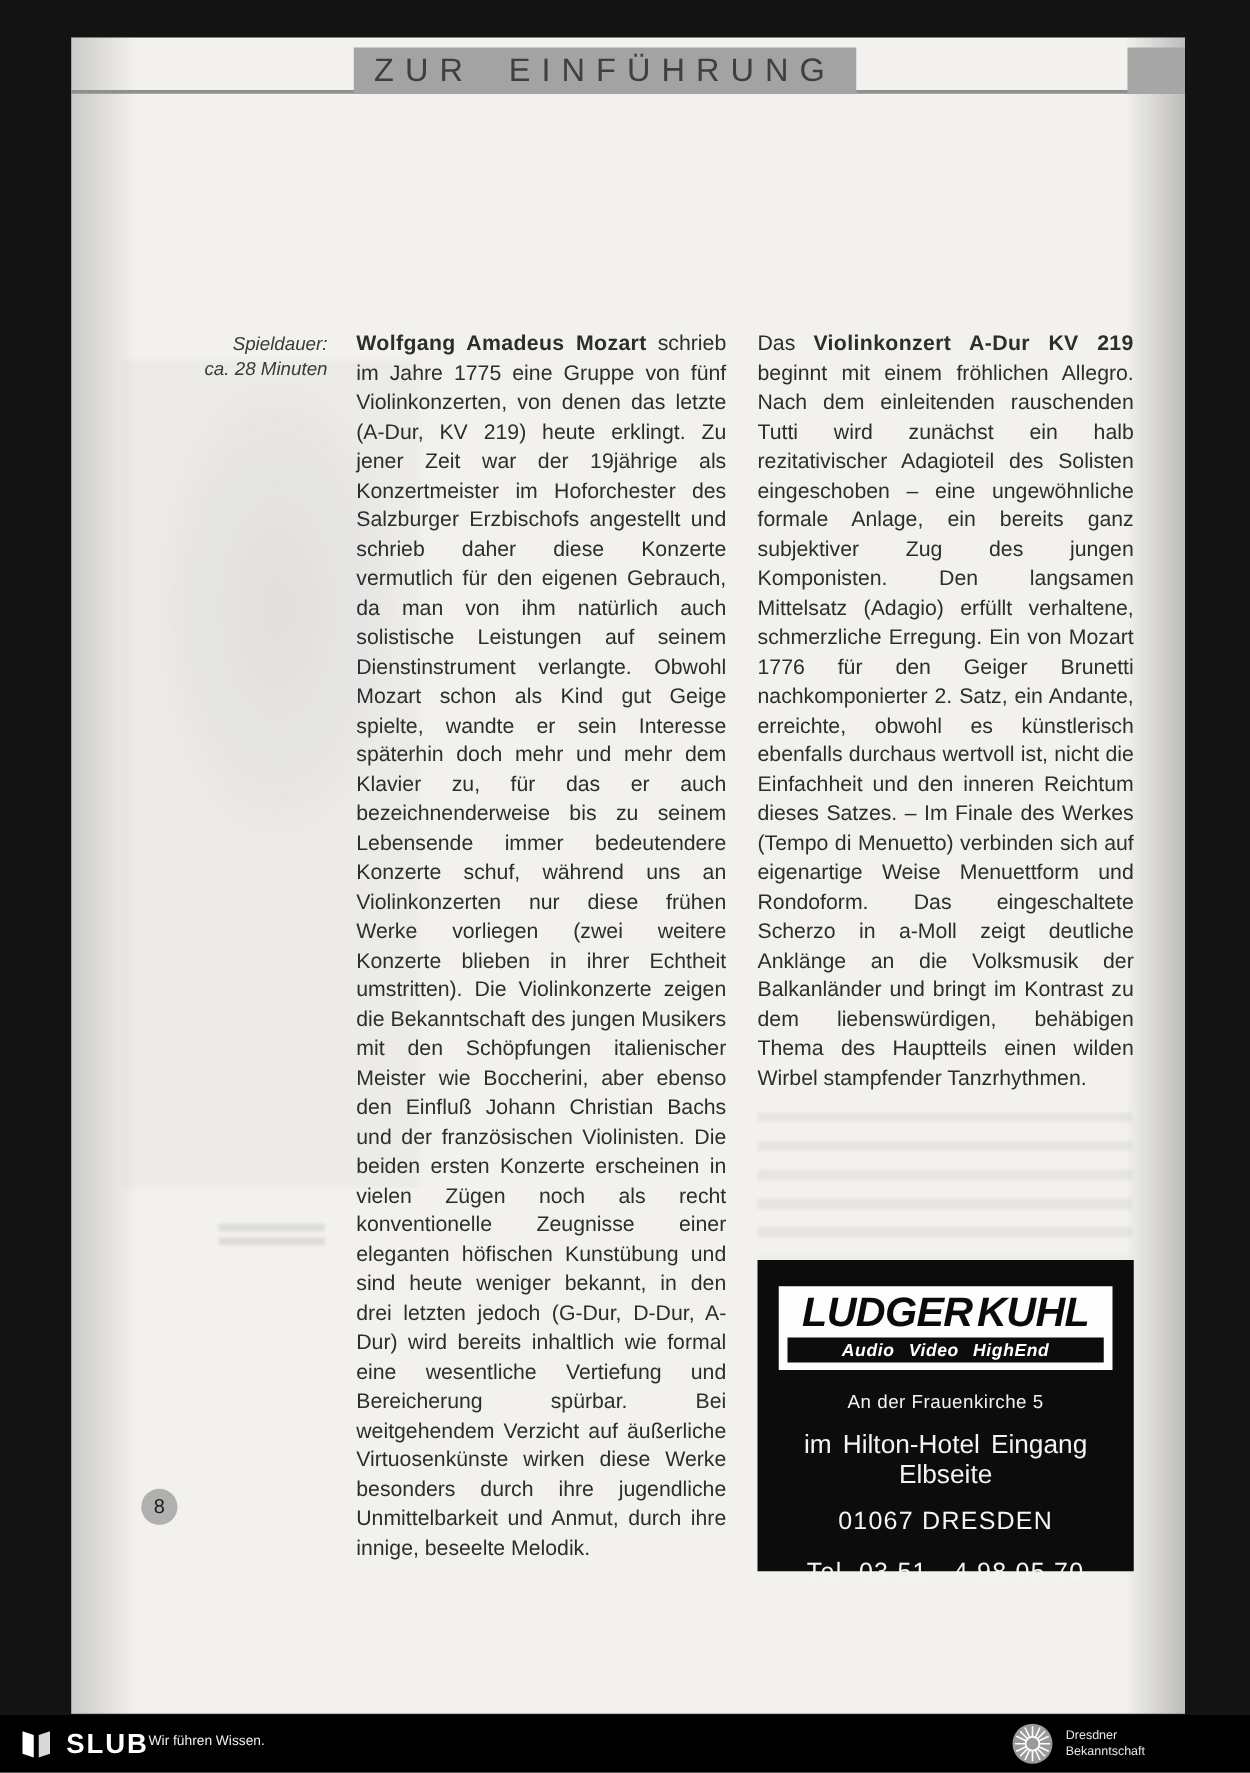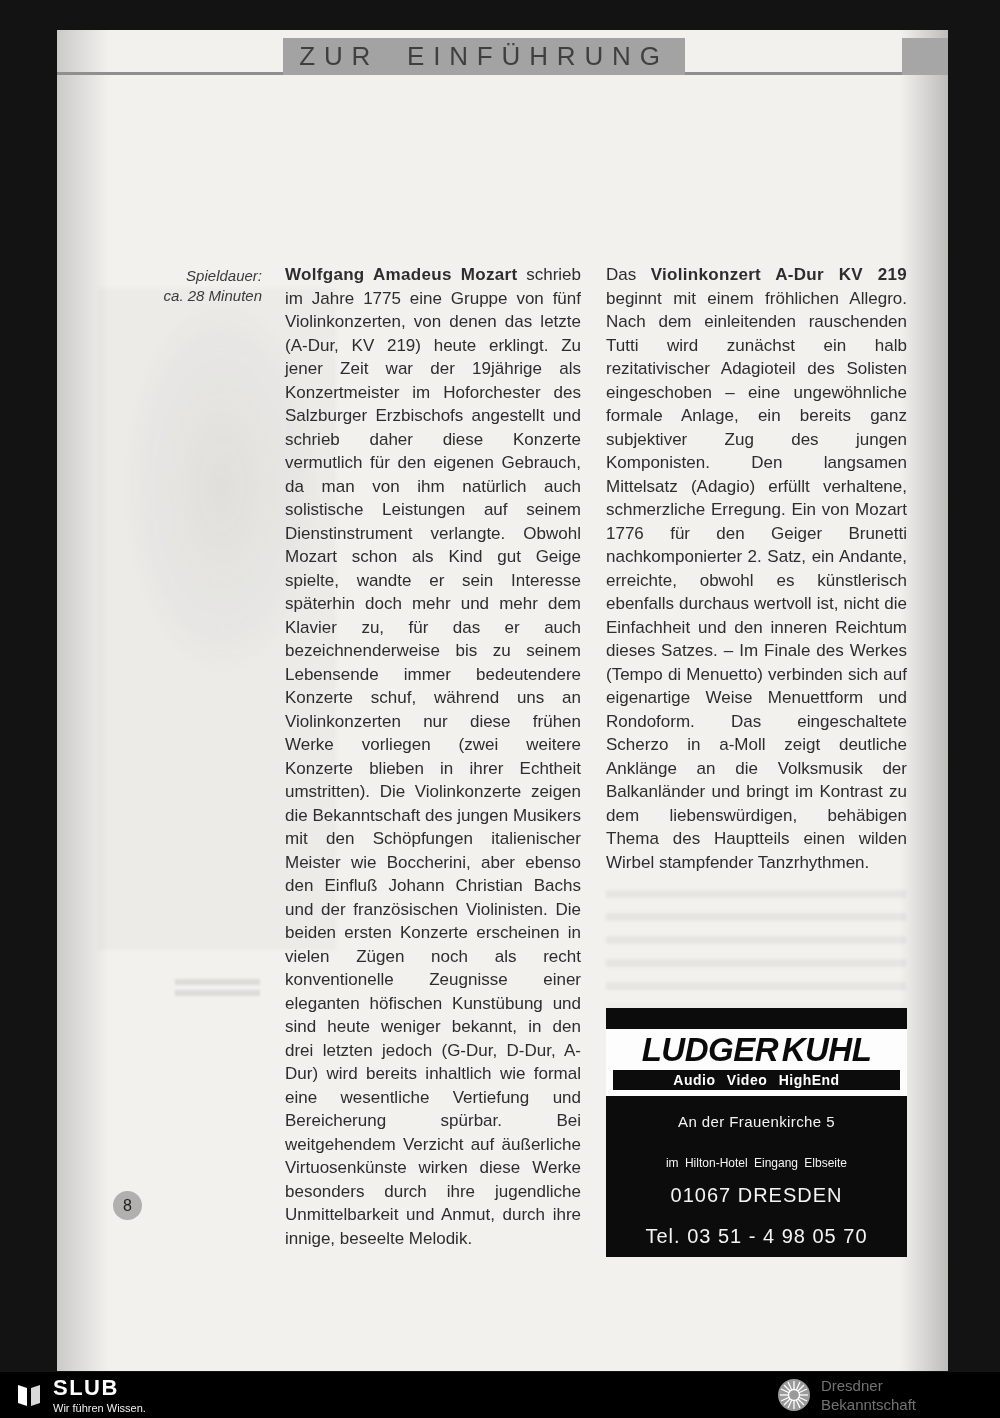--- a/index.html
+++ b/index.html
@@ -35,45 +35,45 @@
                  font-style: italic; font-size: 15px; line-height: 1.35; color: #3a3a3a; }
 
   .article { position: absolute; margin: 0; font-size: 17px; line-height: 23.5px; text-align: justify;
              color: #2d2d2d; hyphens: auto; -webkit-hyphens: auto; }
   .article .lead { font-weight: bold; letter-spacing: .3px; }
   .col-left  { left: 285px; top: 263px; width: 296px; }
   .col-right { left: 606px; top: 263px; width: 301px; }
 
   .ad { position: absolute; left: 606px; top: 1008px; width: 301px; height: 249px; background: #0c0c0c;
         color: #f4f4f4; display: flex; flex-direction: column; align-items: center; text-align: center; }
-  .ad-logo-box { margin-top: 21px; width: 301px; background: #fdfdfd; padding: 2px 0 6px; }
+  .ad-logo-box { margin-top: 21px; width: 267px; background: #fdfdfd; padding: 2px 0 6px; }
   .ad-brand { display: block; text-align: center; color: #0a0a0a; font-weight: bold; font-style: italic;
               font-size: 33px; letter-spacing: -.5px; word-spacing: -5px; }
   .ad-tagline-bar { margin: 1px 7px 0; background: #0c0c0c; height: 20px;
                     display: flex; align-items: center; justify-content: center; }
-  .ad-tagline { color: #ffffff; font-weight: bold; font-size: 14px;
+  .ad-tagline { color: #ffffff; font-weight: bold; font-style: italic; font-size: 14px;
                 letter-spacing: .5px; word-spacing: 7px; }
   .ad-line1 { margin-top: 17px; font-size: 15px; letter-spacing: .4px; }
-  .ad-line2 { margin-top: 26px;  font-size: 12px; word-spacing: 3px; }
+  .ad-line2 { margin-top: 14px;  font-size: 21px; word-spacing: 3px; }
   .ad-line3 { margin-top: 14px; font-size: 20px; letter-spacing: 1px; }
   .ad-line4 { margin-top: 18px;  font-size: 20px; letter-spacing: 1px; }
 
   .page-badge { position: absolute; left: 113px; top: 1191px; width: 29px; height: 29px; border-radius: 50%;
                 background: #b1b0ae; color: #1d1d1d; display: flex; align-items: center; justify-content: center;
                 font-size: 16px; }
 
   .viewer-footer { position: absolute; left: 0; top: 1372px; width: 1000px; height: 46px; background: #000;
                    display: flex; align-items: center; justify-content: space-between;
                    padding: 0 14px; box-sizing: border-box; }
   .slub { display: flex; align-items: center; gap: 9px; }
-  .slub-text { display: flex; flex-direction: column; }
+  .slub-text { display: flex; flex-direction: row; }
   .slub-name { color: #fff; font-weight: bold; font-size: 22px; letter-spacing: 1.5px; line-height: 1; }
   .slub-tagline { color: #f0f0f0; font-size: 11px; margin-top: 3px; }
   .phil { display: flex; align-items: center; gap: 10px; padding-right: 70px; }
-  .phil-text { color: #737373; font-size: 15px; line-height: 1.3; text-align: left; }
+  .phil-text { color: #e5e5e5; font-size: 10px; line-height: 1.3; text-align: left; }
 </style>
 </head>
 <body>
 
 <div class="canvas">
 
   <div class="sheet">
     <div class="sheet-shadow-left"></div>
     <div class="sheet-shadow-right"></div>
   </div>

